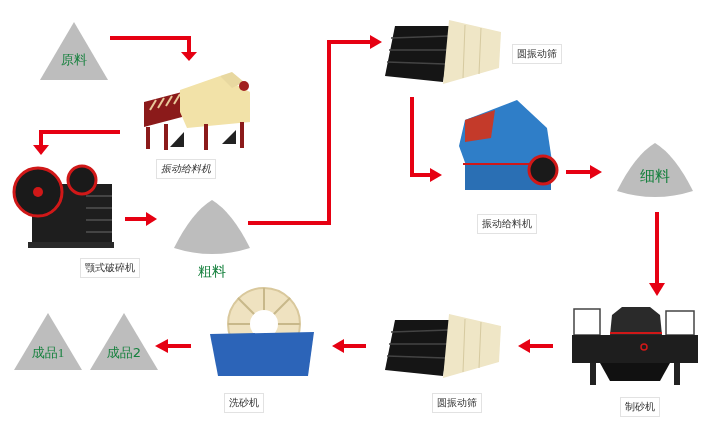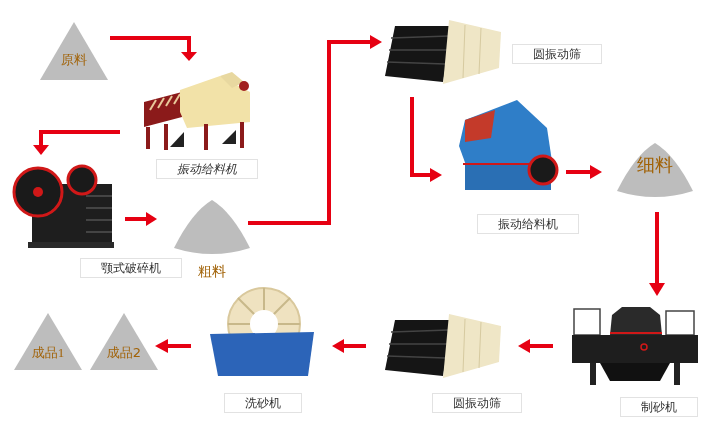--- a/index.html
+++ b/index.html
@@ -1,18 +1,18 @@
 <!DOCTYPE html>
 <html><head>
 <meta charset="utf-8">
 <style>
   html,body{margin:0;padding:0;background:#fff;}
   body{width:716px;height:431px;position:relative;overflow:hidden;font-family:"DejaVu Sans","Liberation Sans",sans-serif;}
-  .label{position:absolute;background:#fff;border:1px solid #e2e2e2;font-size:12px;color:#333;padding:1px 20px;line-height:16px;white-space:nowrap;}
-  .pile-text{position:absolute;font-size:13px;color:#a16207;text-align:center;white-space:nowrap;}
+  .label{position:absolute;background:#fff;border:1px solid #e2e2e2;font-size:10px;color:#333;padding:1px 4px;line-height:16px;white-space:nowrap;}
+  .pile-text{position:absolute;font-size:13px;color:#15803d;text-align:center;white-space:nowrap;}
   svg{position:absolute;overflow:visible;}
 </style>
 </head>
 <body>
 
 <svg width="716" height="431" style="left:0;top:0;">
   <g fill="none" stroke="#e60012" stroke-width="4">
 
     <polyline points="110,38 189,38 189,52"></polyline>
 
@@ -59,21 +59,21 @@
   <svg width="80" height="55" style="left:172px;top:200px;">
       <path d="M40,0 Q60,12 78,48 Q40,60 2,48 Q20,12 40,0 Z" fill="#bdbdbd"></path>
     </svg>
   <div class="pile-text" style="left:172px;top:227px;width:80px;font-size:14px;margin-top:36px;">粗料</div>
 </div>
 
 <div>
   <svg width="80" height="55" style="left:615px;top:143px;">
       <path d="M40,0 Q60,12 78,48 Q40,60 2,48 Q20,12 40,0 Z" fill="#bdbdbd"></path>
     </svg>
-  <div class="pile-text" style="left:615px;top:153px;width:80px;font-size:18px;">细料</div>
+  <div class="pile-text" style="left:615px;top:167px;width:80px;font-size:15px;">细料</div>
 </div>
 
 <div>
   <svg width="68" height="58" style="left:14px;top:313px;">
       <polygon points="34,0 68,57 0,57" fill="#bdbdbd"></polygon>
     </svg>
   <div class="pile-text" style="left:14px;top:344px;width:68px;font-family:Liberation Serif, serif;">成品1</div>
 </div>
 
 <div>

